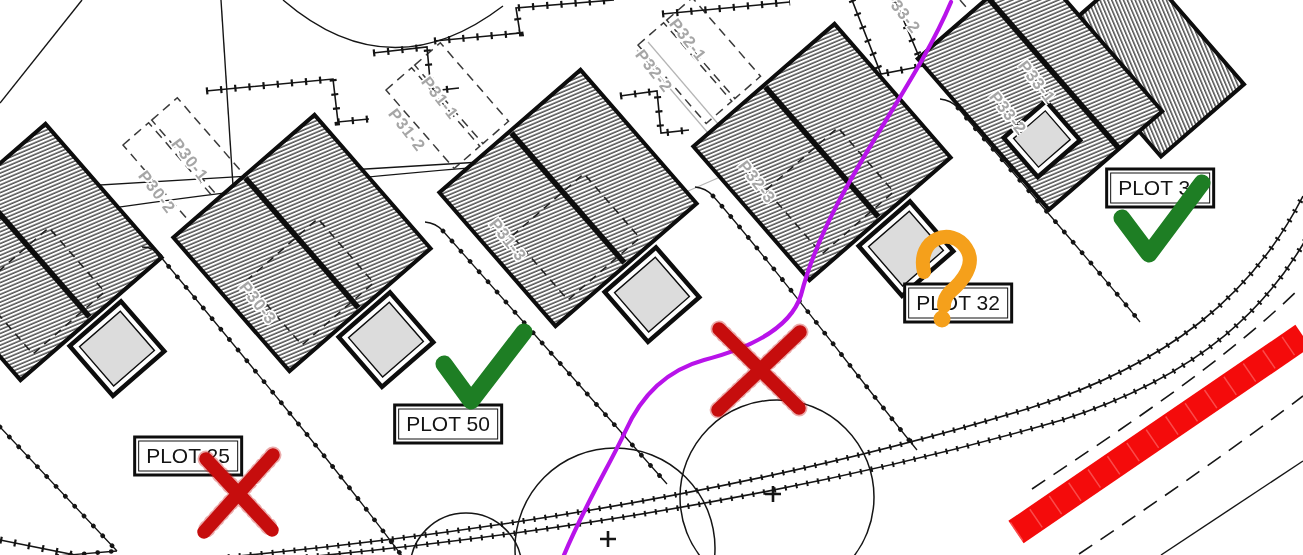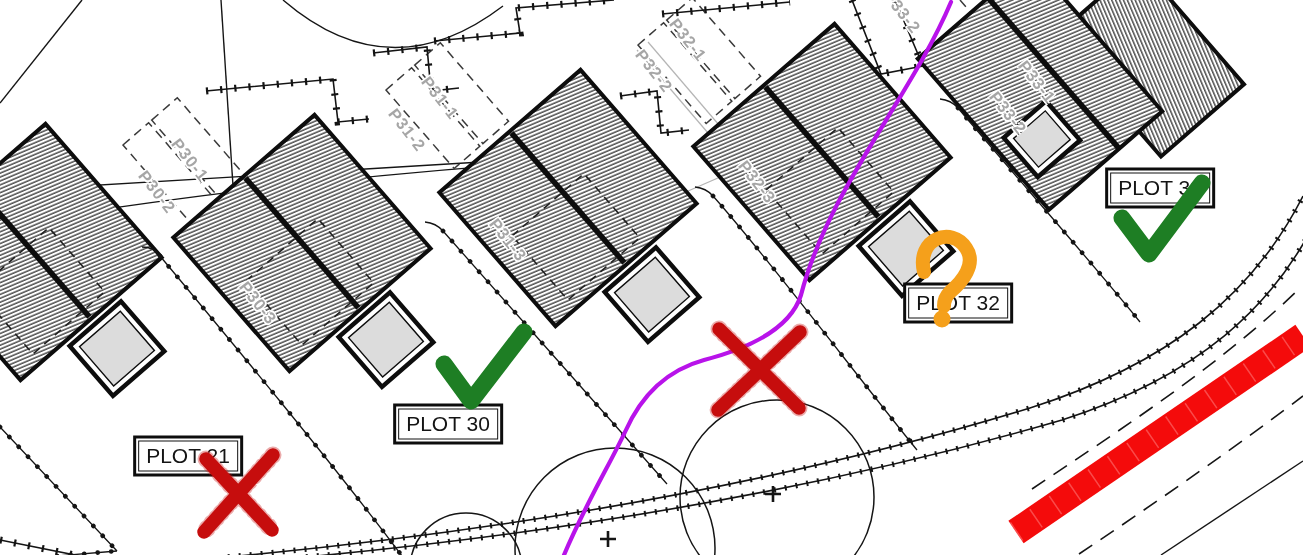--- a/index.html
+++ b/index.html
@@ -170,22 +170,22 @@
 
     <g>
       <path class="dash" d="M1032,489 C1120,430 1220,365 1298,290"></path>
       <path class="redband" d="M1016,532 L1303,336"></path>
       <path class="redbandtex" d="M1016,532 L1303,336"></path>
       <path class="dash" d="M1079,554 C1160,500 1245,440 1303,396"></path>
       <path class="thin" d="M1161,555 L1303,461"></path>
     </g>
   </svg>
 
-  <div class="plotbox" style="left:188px;top:456px;">PLOT 21</div>
-  <div class="plotbox" style="left:448px;top:424px;">PLOT 30</div>
+  <div class="plotbox" style="left:188px;top:456px;">PLOT 25</div>
+  <div class="plotbox" style="left:448px;top:424px;">PLOT 50</div>
   <div class="plotbox" style="left:958px;top:303px;">PLOT 32</div>
   <div class="plotbox" style="left:1160px;top:188px;">PLOT 33</div>
 
   <div class="baylab" style="left:190px;top:160px;">P30-1</div>
   <div class="baylab" style="left:157px;top:192px;">P30-2</div>
   <div class="baylab" style="left:440px;top:98px;">P31-1</div>
   <div class="baylab" style="left:407px;top:130px;">P31-2</div>
   <div class="baylab" style="left:688px;top:40px;">P32-1</div>
   <div class="baylab" style="left:654px;top:71px;">P32-2</div>
   <div class="baylab" style="left:902px;top:12px;">P33-2</div>

